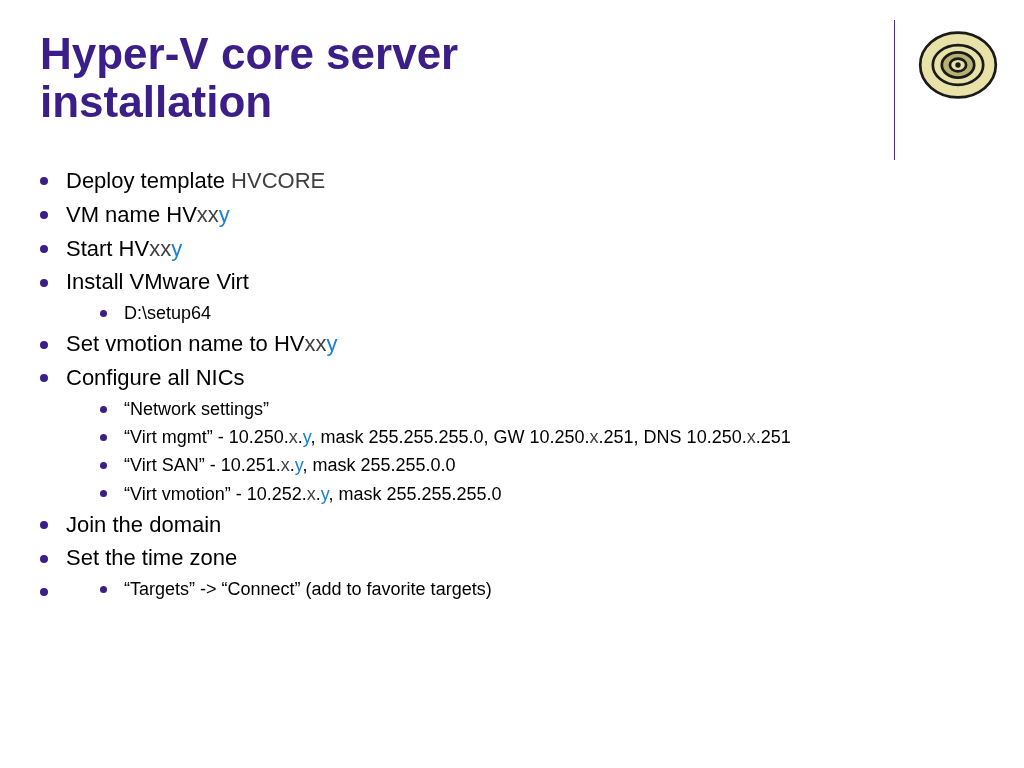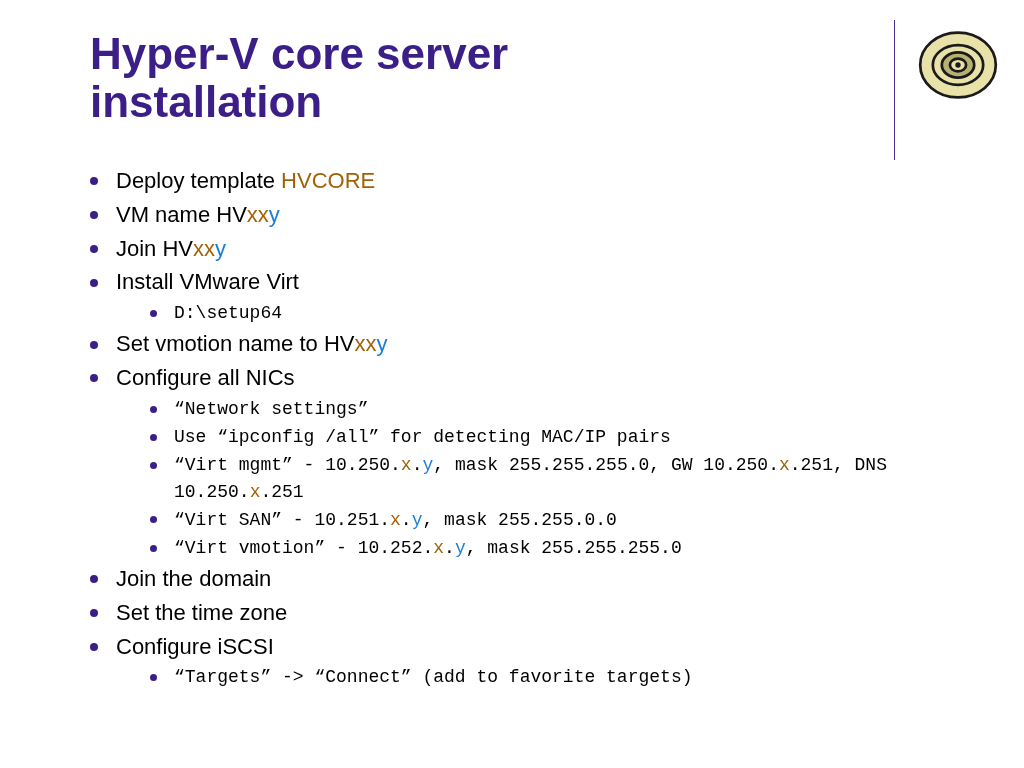--- a/index.html
+++ b/index.html
@@ -1,33 +1,33 @@
 <!DOCTYPE html>
 <html><head>
   <meta charset="utf-8">
   <style>
     * { margin: 0; padding: 0; box-sizing: border-box; }
     html, body { width: 1024px; height: 768px; background: #fff; font-family: Arial, Helvetica, sans-serif; color: #000; }
-    .slide { position: relative; width: 1024px; height: 768px; padding: 30px 40px 30px 90px; }
+    .slide { position: relative; width: 1024px; height: 768px; padding: 30px 40px 30px 40px; }
     .title { color: #3b1e87; font-size: 44px; font-weight: bold; line-height: 1.1; margin-bottom: 38px; max-width: 640px; }
     .logo-wrap { position: absolute; top: 20px; right: 20px; width: 110px; height: 140px; border-left: 1px solid #4a2f9b; padding-left: 18px; }
     .logo-wrap svg { display: block; }
     ul.lvl1 { list-style: none; font-size: 22px; line-height: 1.45; }
     ul.lvl1 > li { position: relative; padding-left: 26px; margin-bottom: 2px; }
     ul.lvl1 > li::before {
       content: ""; position: absolute; left: 0; top: 0.55em; width: 8px; height: 8px;
       background: #3b1e87; border-radius: 50%;
     }
-    ul.lvl2 { list-style: none; font-size: 18px; line-height: 1.45; margin-top: 2px; margin-left: 34px; font-family: Liberation Mono, monospace; }
+    ul.lvl2 { list-style: none; font-size: 18px; line-height: 1.45; margin-top: 2px; margin-left: 34px; }
     ul.lvl2 > li { position: relative; padding-left: 24px; margin-bottom: 2px; }
     ul.lvl2 > li::before {
       content: ""; position: absolute; left: 0; top: 0.55em; width: 7px; height: 7px;
       background: #3b1e87; border-radius: 50%;
     }
-    .red { color: #a16207; margin-top: 47px; }
+    .red { color: #404040; margin-top: 47px; }
     .blue { color: #1a7fd6; }
   </style>
 </head>
 <body>
 
 <div class="slide">
 
   <h1 class="title">Hyper-V core server installation</h1>
 
   <div class="logo-wrap">
@@ -41,51 +41,49 @@
   </div>
 
   <ul class="lvl1">
     <li>
       <span>Deploy template </span><span class="red">HVCORE</span>
     </li>
     <li>
       <span>VM name HV</span><span class="red">xx</span><span class="blue">y</span>
     </li>
     <li>
-      <span>Join HV</span><span class="red">xx</span><span class="blue">y</span>
+      <span>Start HV</span><span class="red">xx</span><span class="blue">y</span>
     </li>
     <li>
       <span>Install VMware Virt</span>
       <ul class="lvl2">
         <li><span>D:\setup64</span></li>
       </ul>
     </li>
     <li>
       <span>Set vmotion name to HV</span><span class="red">xx</span><span class="blue">y</span>
     </li>
     <li>
       <span>Configure all NICs</span>
       <ul class="lvl2">
         <li><span>“Network settings”</span></li>
-        <li><span>Use “ipconfig /all” for detecting MAC/IP pairs</span></li>
         <li>
           <span>“Virt mgmt” - 10.250.</span><span class="red">x</span><span>.</span><span class="blue">y</span><span>, mask 255.255.255.0, GW 10.250.</span><span class="red">x</span><span>.251, DNS 10.250.</span><span class="red">x</span><span>.251</span>
         </li>
         <li>
           <span>“Virt SAN” - 10.251.</span><span class="red">x</span><span>.</span><span class="blue">y</span><span>, mask 255.255.0.0</span>
         </li>
         <li>
           <span>“Virt vmotion” - 10.252.</span><span class="red">x</span><span>.</span><span class="blue">y</span><span>, mask 255.255.255.0</span>
         </li>
       </ul>
     </li>
     <li><span>Join the domain</span></li>
     <li><span>Set the time zone</span></li>
     <li>
-      <span>Configure iSCSI</span>
       <ul class="lvl2">
         <li><span>“Targets” -&gt; “Connect” (add to favorite targets)</span></li>
 
       </ul>
     </li>
   </ul>
 
 </div>
 
 </body></html>

